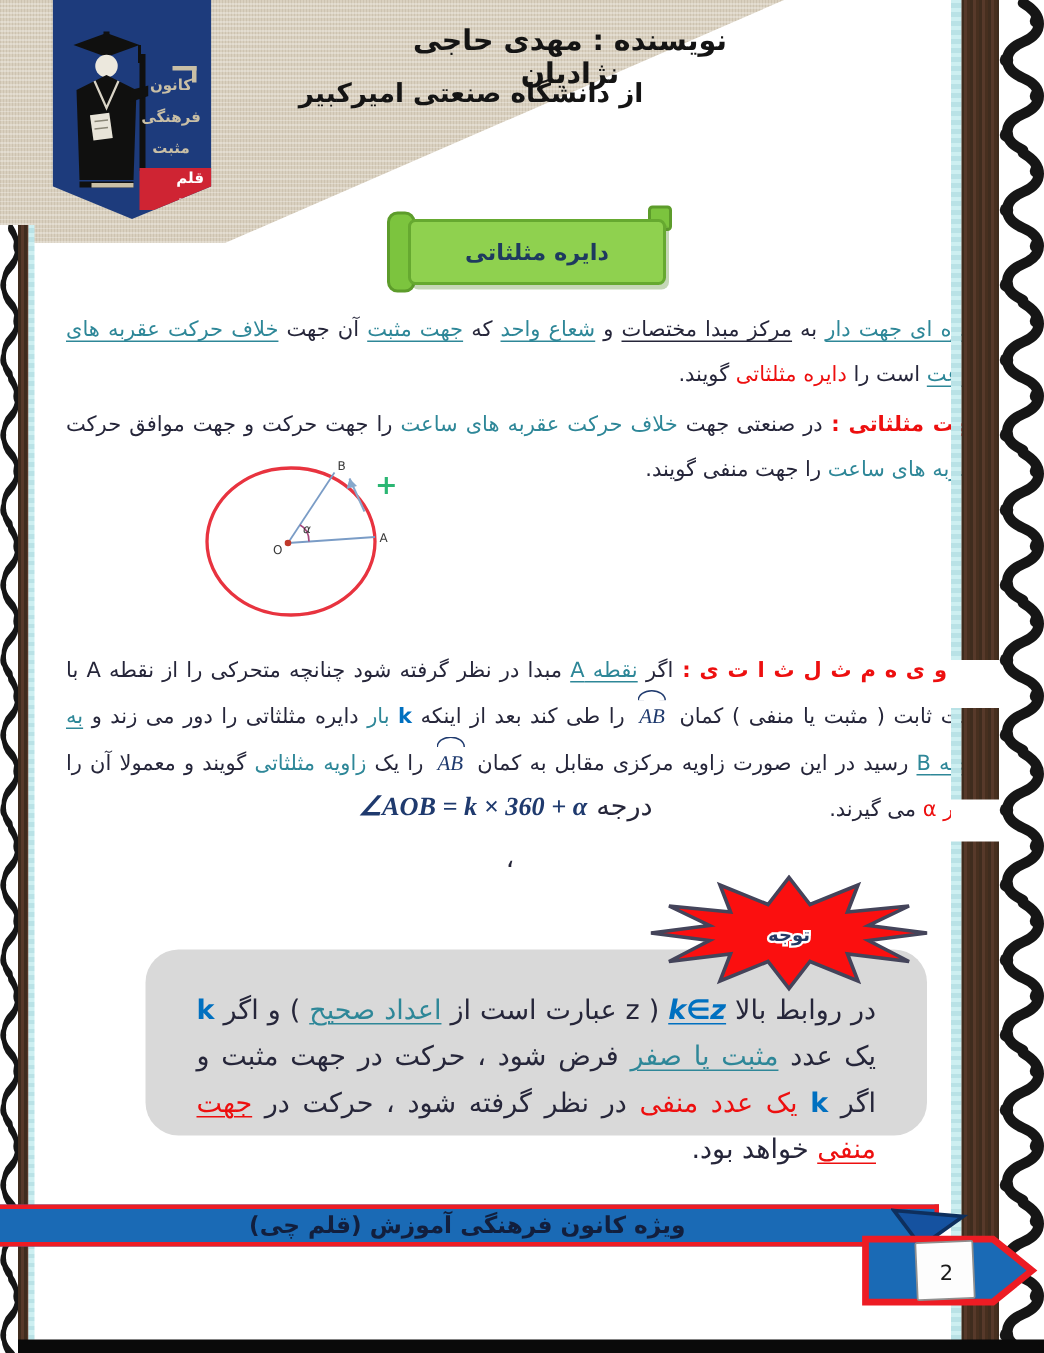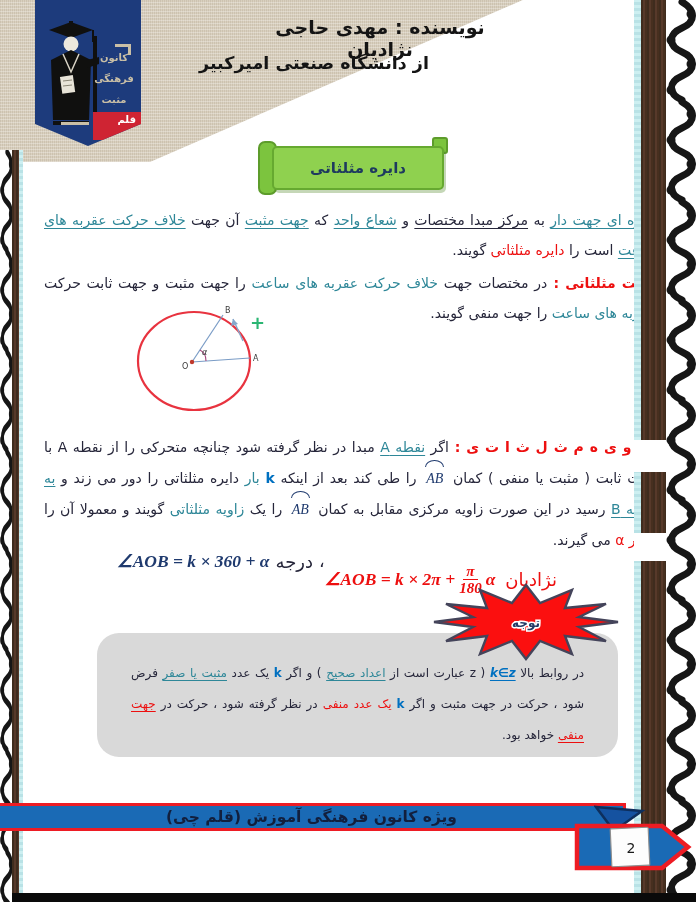--- a/index.html
+++ b/index.html
@@ -64,36 +64,36 @@
   .c-ink{color:#26263a;} .c-teal{color:#2e8798;} .c-red{color:#ed0f0f;}
   .c-blue{color:#0070c0;} .c-navy{color:#1f3a6e;}
   .u{text-decoration:underline;text-underline-offset:3px;text-decoration-thickness:1px;}
   .b{font-weight:bold;} .i{font-style:italic;}
   .arc{font-family:"Liberation Serif",serif;font-style:italic;position:relative;
     padding:0 1px;margin:0 3px;display:inline-block;}
   .arc::before{content:"";position:absolute;left:0;right:0;top:-3px;height:6px;
     border:1.4px solid #1f3a6e;border-bottom:none;border-radius:100% 100% 0 0/200% 200% 0 0;}
 
   
-  #formula{left:60px;top:527px;width:560px;direction:ltr;display:flex;justify-content:center;
-    align-items:center;font-family:"Liberation Serif",serif;font-size:17.5px;
-    font-style:italic;z-index:2;}
+  #formula{left:60px;top:527px;width:560px;direction:ltr;display:flex;justify-content:space-between;
+    align-items:center;gap:14px;font-family:"Liberation Serif",serif;font-size:17.5px;
+    font-style:italic;z-index:2;flex-direction:column;}
   .f-deg{color:#1f3a6e;font-weight:bold;display:inline-flex;align-items:center;}
   .f-rad{color:#ed0f0f;font-weight:bold;display:inline-flex;align-items:center;gap:4px;margin-top:36px;}
   .f-unit{font-family:"DejaVu Sans",sans-serif;font-style:normal;font-weight:normal;
     font-size:18px;margin:0 6px;color:#26263a;}
   .f-rad .f-unit{color:#ed0f0f;}
   .f-sep{color:#26263a;font-style:normal;}
   .frac{display:inline-flex;flex-direction:column;align-items:center;line-height:1.08;
     font-size:15px;}
   .frac .num{border-bottom:1.6px solid currentColor;padding:0 3px;}
 
   
   #notebox{left:97px;top:633px;width:521px;height:124px;background:#d9d9d9;border-radius:22px;
-    padding:25px 34px 0;box-sizing:border-box;direction:rtl;text-align:justify;font-size:12px;
+    padding:25px 34px 0;box-sizing:border-box;direction:rtl;text-align:justify;font-size:18px;
     line-height:31px;color:#26263a;z-index:2;}
   #burst{left:430px;top:583px;z-index:3;}
 
   
   #footer-banner{left:0;top:803px;width:626px;height:28px;background:#1a6ab5;
     border:3px solid #ed1c24;border-left:none;box-sizing:border-box;display:flex;
     align-items:center;justify-content:center;z-index:5;}
   .footer-label{font-size:15.5px;font-weight:bold;color:#121f3d;direction:rtl;}
   #fold{left:594px;top:805px;z-index:5;}
   #ribbon{left:574px;top:823px;z-index:6;}
@@ -175,21 +175,21 @@
   <div class="abs gap" id="rgap1"></div>
   <div class="abs gap" id="rgap2"></div>
 
   <div class="abs scroll-roll"></div>
   <div class="abs scroll-curl"></div>
   <div class="abs scroll-main">
     <span class="scroll-title">دایره مثلثاتی</span>
   </div>
 
   <div class="abs para" id="p1"><span class="c-teal u">دایره ای جهت دار</span><span class="c-ink"> به </span><span class="c-ink u">مرکز مبدا مختصات</span><span class="c-ink"> و </span><span class="c-teal u">شعاع واحد</span><span class="c-ink"> که </span><span class="c-teal u">جهت مثبت</span><span class="c-ink"> آن جهت </span><span class="c-teal u">خلاف حرکت عقربه های ساعت</span><span class="c-ink"> است را </span><span class="c-red">دایره مثلثاتی</span><span class="c-ink"> گویند.</span></div>
-  <div class="abs para" id="p2"><span class="c-red b">جهت مثلثاتی : </span><span class="c-ink">در مختصات جهت </span><span class="c-teal">خلاف حرکت عقربه های ساعت</span><span class="c-ink"> را جهت مثبت و جهت ثابت حرکت </span><span class="c-teal">عقربه های ساعت</span><span class="c-ink"> را جهت منفی گویند.</span></div>
+  <div class="abs para" id="p2"><span class="c-red b">جهت مثلثاتی : </span><span class="c-ink">در صنعتی جهت </span><span class="c-teal">خلاف حرکت عقربه های ساعت</span><span class="c-ink"> را جهت حرکت و جهت موافق حرکت </span><span class="c-teal">عقربه های ساعت</span><span class="c-ink"> را جهت منفی گویند.</span></div>
 
   <svg class="abs" style="left:130px;top:303px;z-index:2" width="135" height="115" viewBox="0 0 135 115">
     <ellipse cx="64" cy="58" rx="56" ry="49" fill="none" stroke="#e8333f" stroke-width="2.2"></ellipse>
     <line x1="62" y1="59" x2="120" y2="55" stroke="#7a9cc6" stroke-width="1.2"></line>
     <line x1="62" y1="59" x2="93" y2="12" stroke="#7a9cc6" stroke-width="1.2"></line>
     <path d="M76,58 Q76,50 70,47" fill="none" stroke="#a5477c" stroke-width="1.1"></path>
     <circle cx="62" cy="59" r="2.2" fill="#c0392b"></circle>
     <text x="52" y="66" font-size="8" fill="#3a3a3a">O</text>
     <text x="123" y="58" font-size="8" fill="#3a3a3a">A</text>
     <text x="95" y="10" font-size="8" fill="#3a3a3a">B</text>

